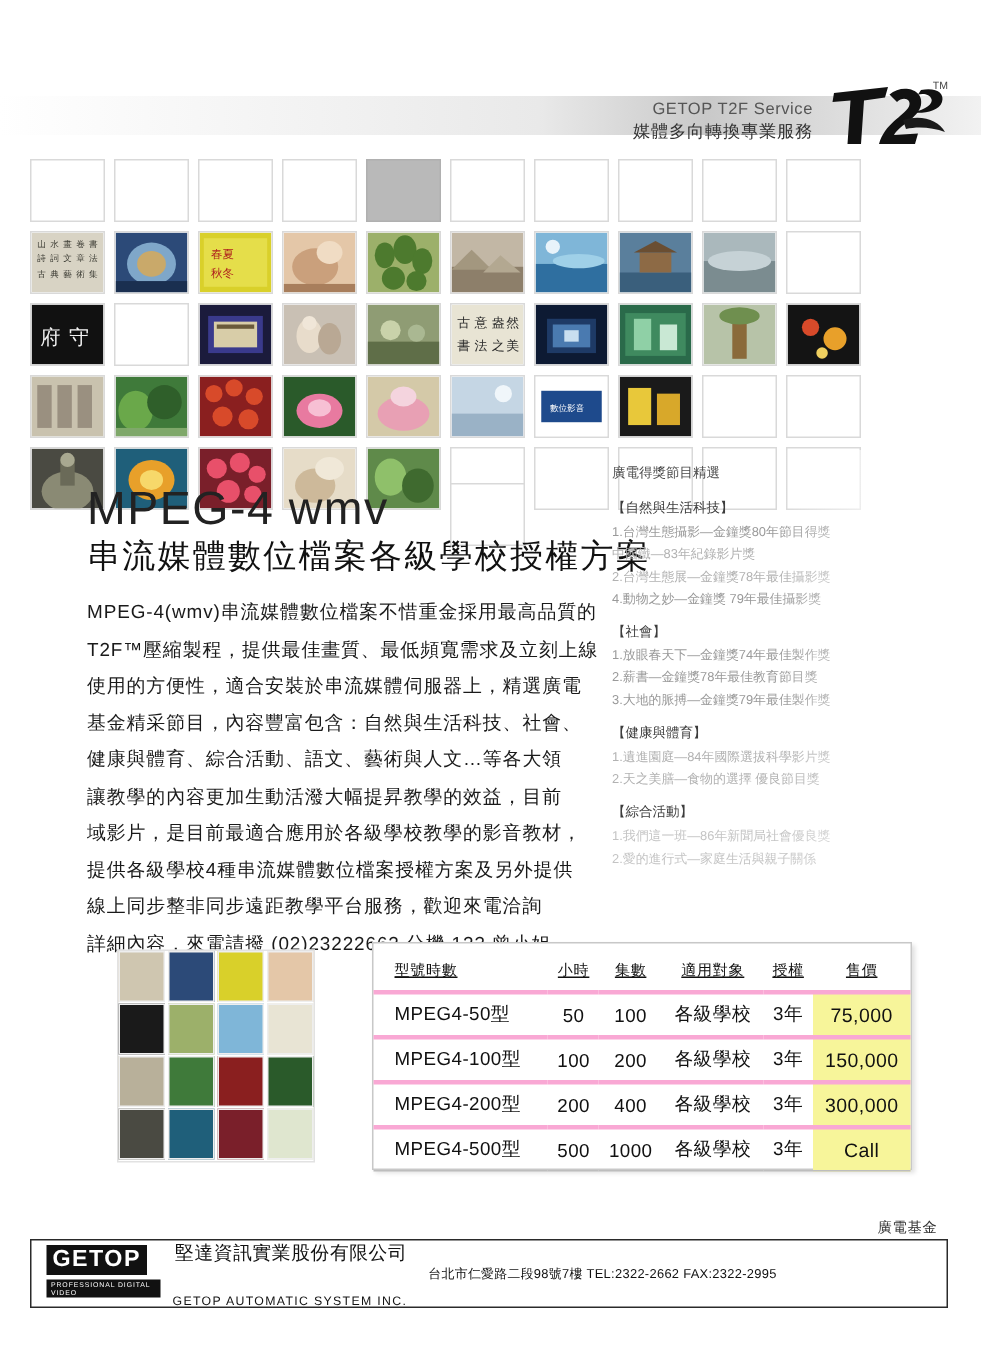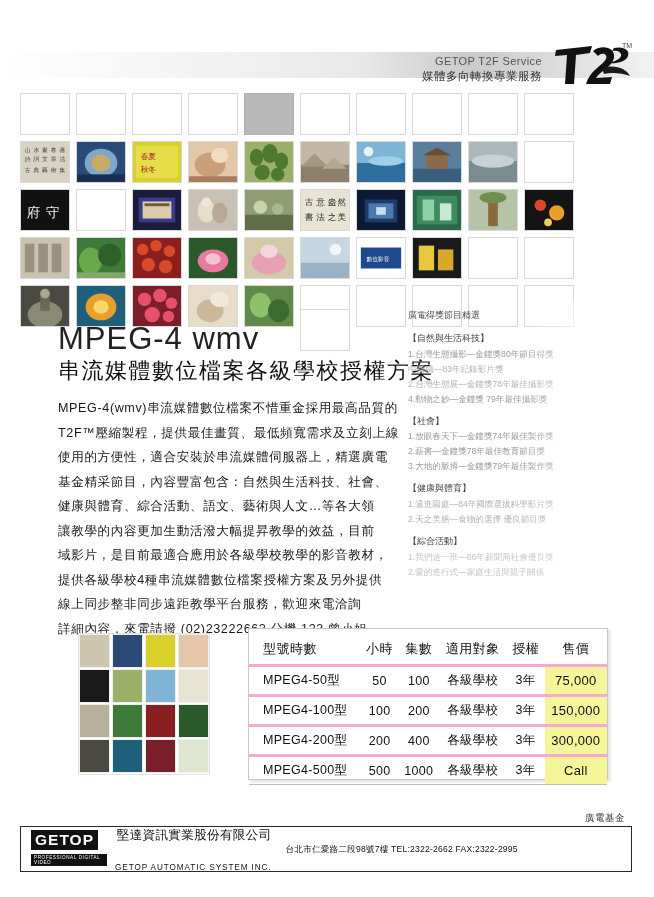--- a/index.html
+++ b/index.html
@@ -9,21 +9,21 @@
     height: 897px;
     background: #ffffff;
     font-family: "Liberation Sans", sans-serif;
     position: relative;
     overflow: hidden;
   }
 
   
   #header {
     position: absolute;
-    left: 0; top: 4px;
+    left: 0; top: 16px;
     width: 654px; height: 88px;
   }
   #header-band {
     position: absolute;
     left: 0; top: 48px;
     width: 654px; height: 26px;
     background: linear-gradient(to right, #ffffff 0%, #e9e9e9 55%, #c9c9c9 72%, #f2f2f2 100%);
   }
   #header-text {
     position: absolute;
@@ -49,21 +49,21 @@
   #logo .tm {
     position: absolute;
     right: 0; top: 2px;
     font-size: 7px;
     color: #444;
   }
 
   
   #grid {
     position: absolute;
-    left: 20px; top: 93px;
+    left: 20px; top: 106px;
     width: 612px; height: 250px;
   }
   .cell {
     position: absolute;
     width: 50px; height: 42px;
     border: 1px solid #d9d9d9;
     overflow: hidden;
   }
   .cell.empty { background: #ffffff; }
   .cell.grey { background: #b9b9b9; border-color: #b0b0b0; }
@@ -153,26 +153,27 @@
     background: #ffffff;
     border: 1px solid #c8c8c8;
     box-shadow: 2px 2px 3px rgba(0,0,0,.12);
   }
   #price-table {
     border-collapse: collapse;
     width: 100%;
     margin-top: 8px;
   }
   #price-table th {
-    font-size: 13px;
+    font-size: 10px;
     font-weight: normal;
     color: #111;
     padding: 3px 4px 6px 4px;
     text-align: center;
     letter-spacing: .5px;
+    text-decoration: underline;
   }
   #price-table th.c1 { text-align: left; padding-left: 14px; }
   #price-table td {
     font-size: 12.5px;
     color: #111;
     padding: 5px 4px;
     text-align: center;
     border-top: 3px solid #f9a8d4;
     letter-spacing: .3px;
   }

